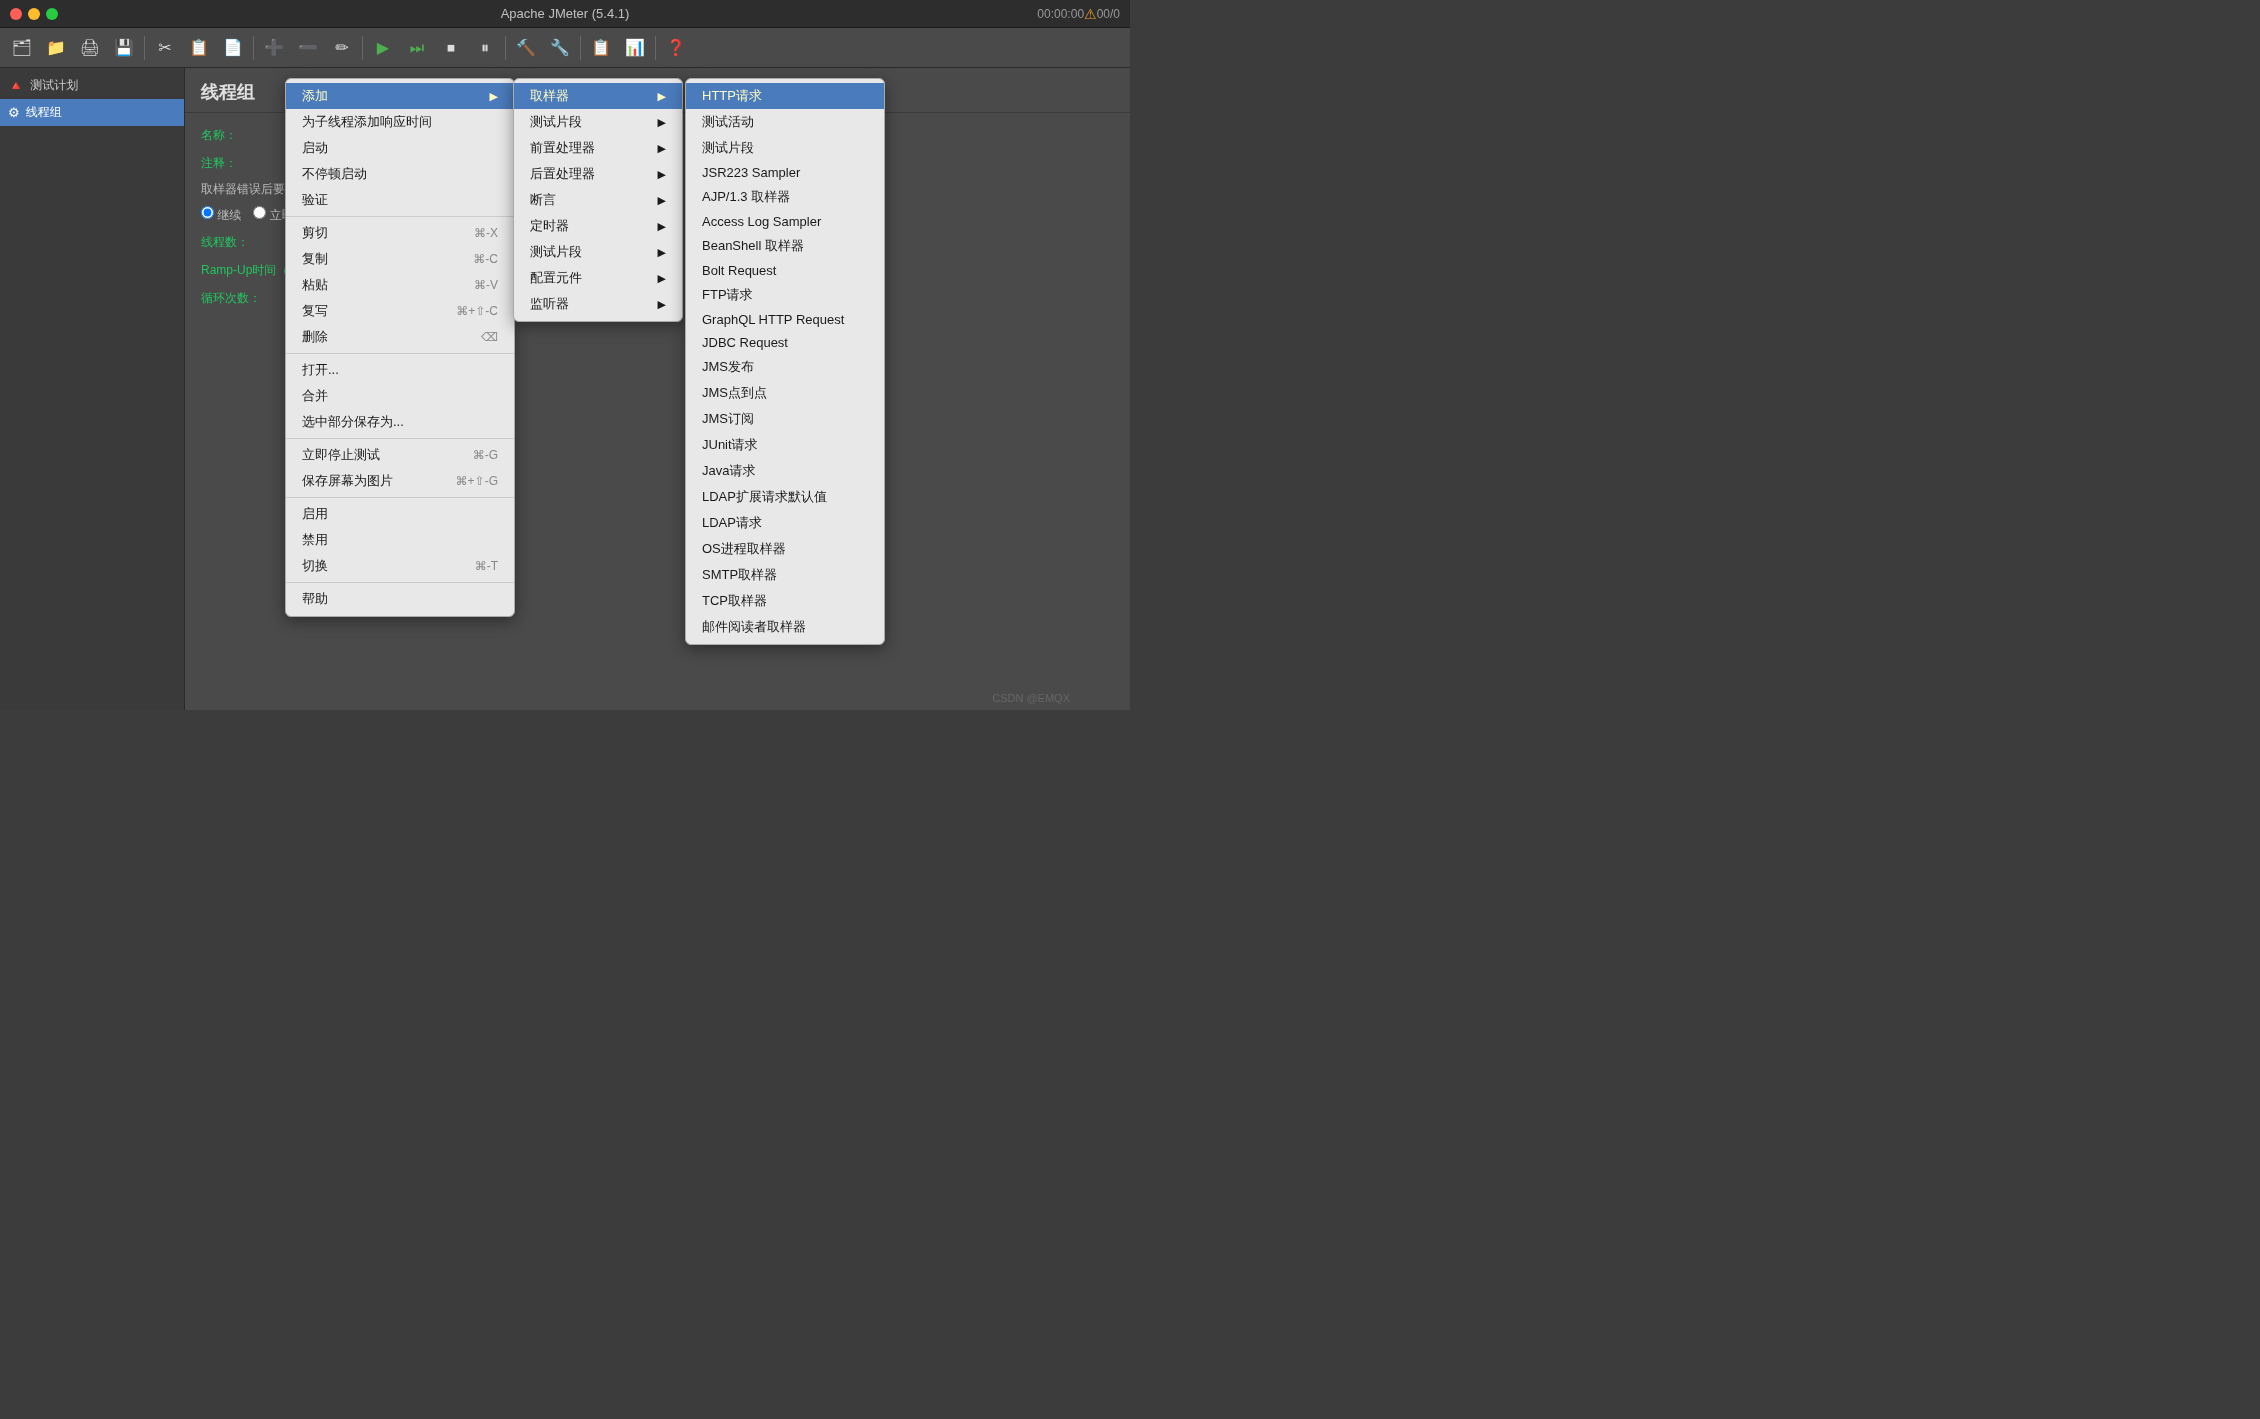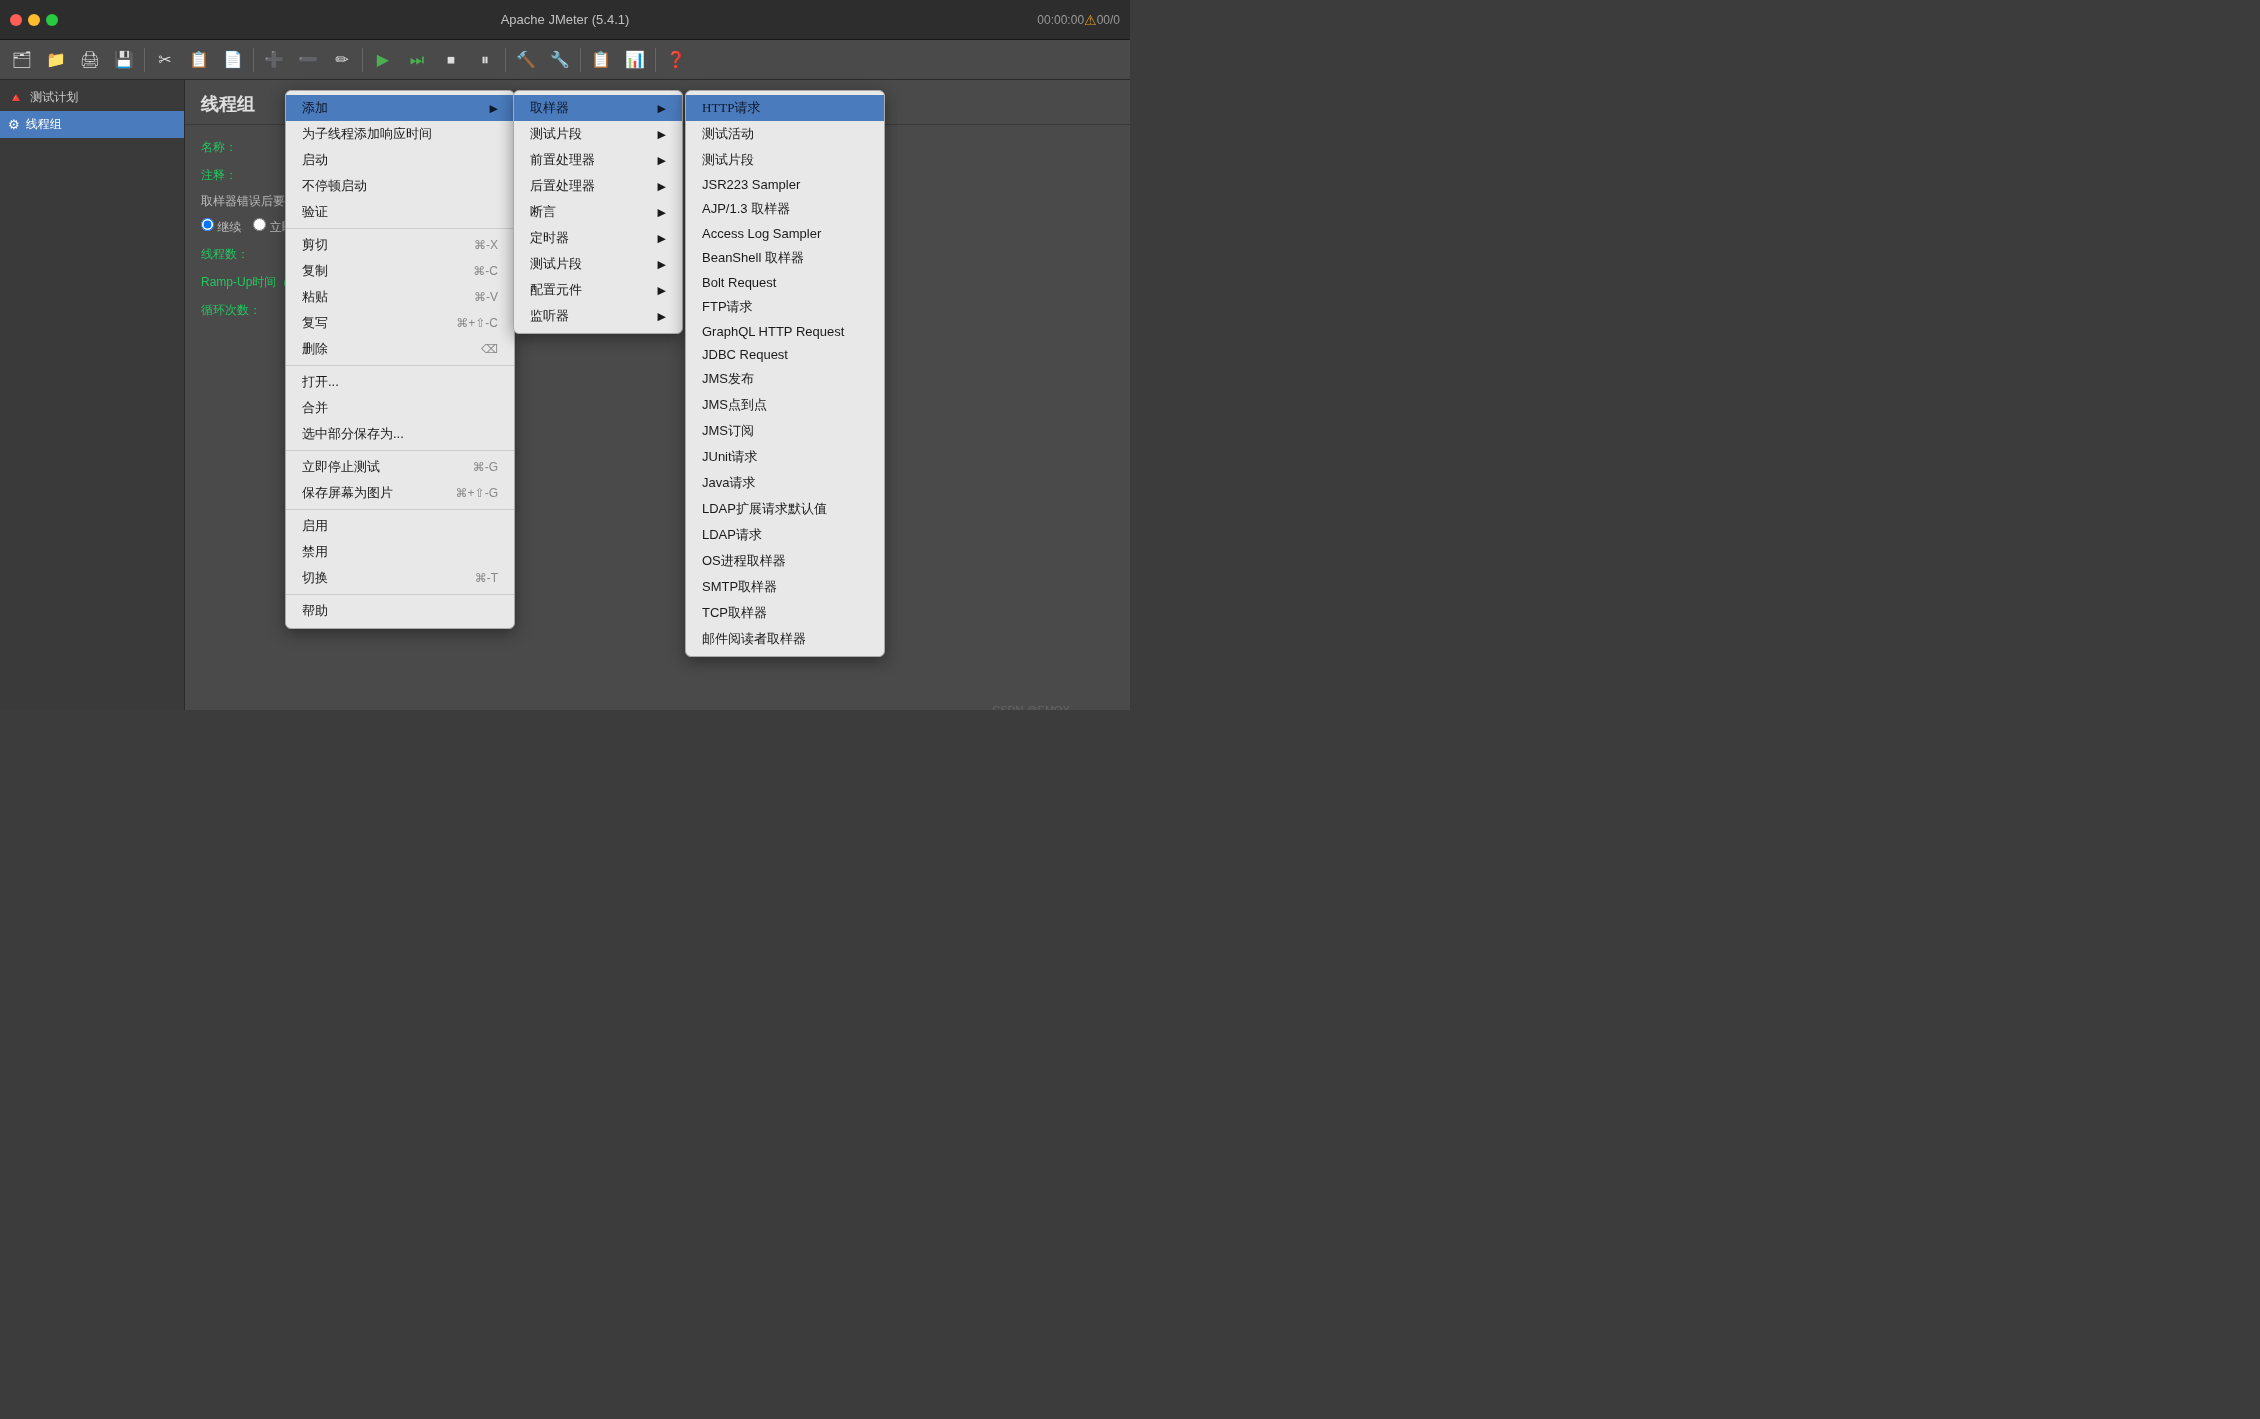--- a/index.html
+++ b/index.html
@@ -9,21 +9,21 @@
       background: #3c3c3c;
       font-family: -apple-system, "PingFang SC", "Microsoft YaHei", sans-serif;
       font-size: 13px;
       color: #e0e0e0;
       overflow: hidden;
       position: relative;
     }
 
     
     .titlebar {
-      height: 40px;
+      height: 28px;
       background: #2d2d2d;
       display: flex;
       align-items: center;
       justify-content: center;
       position: relative;
       border-bottom: 1px solid #1a1a1a;
     }
     .titlebar-title {
       color: #c0c0c0;
       font-size: 13px;
@@ -148,21 +148,21 @@
       font-size: 13px;
     }
     .ctx-menu-item {
       padding: 4px 16px;
       cursor: pointer;
       display: flex;
       align-items: center;
       justify-content: space-between;
       white-space: nowrap;
     }
-    .ctx-menu-item.active { background: #4a7bbc; color: #0f172a; font-family: Liberation Serif, serif; }
+    .ctx-menu-item.active { background: #4a7bbc; color: #fef9c3; }
     .ctx-menu-item .shortcut { color: #888; font-size: 12px; margin-left: 20px; }
     .ctx-menu-item .arrow { font-size: 11px; margin-left: 8px; }
     .ctx-menu-sep {
       height: 1px;
       background: #ccc;
       margin: 3px 0;
     }
     .form-row {
       display: flex;
       align-items: center;

